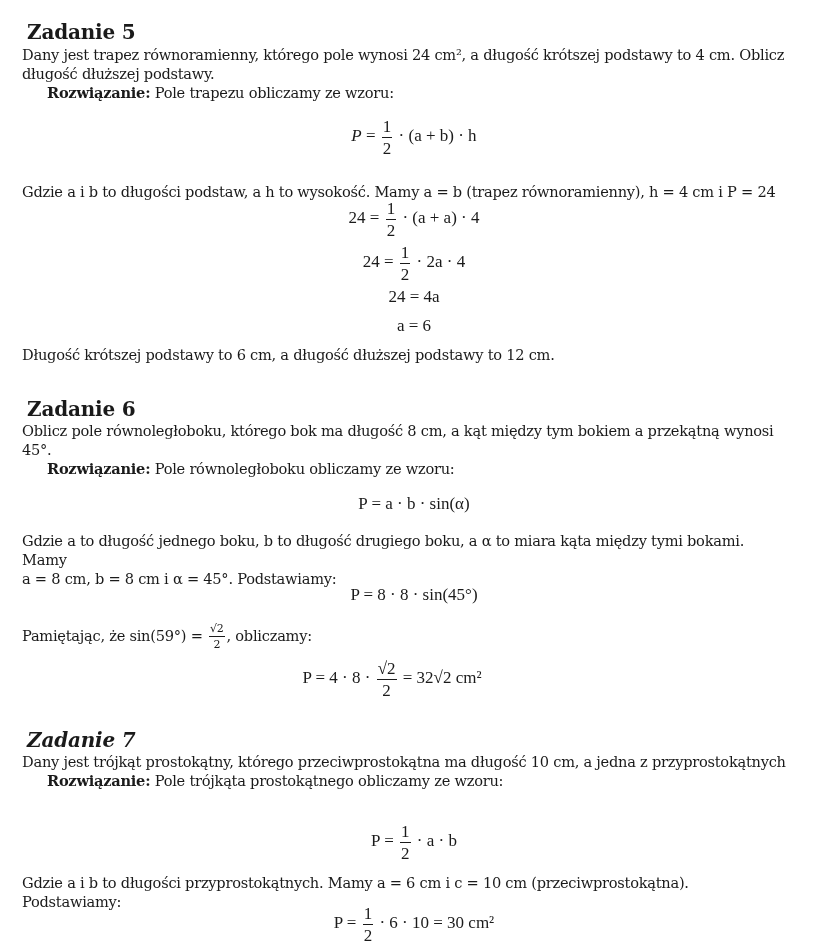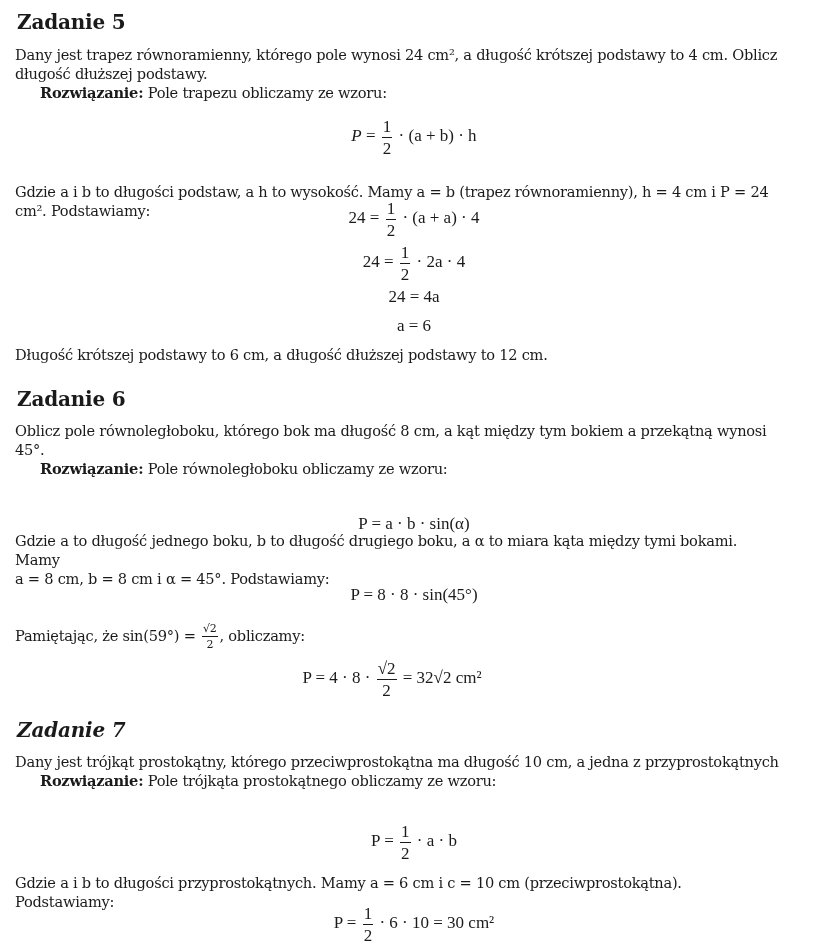--- a/index.html
+++ b/index.html
@@ -5,24 +5,24 @@
   html, body { margin: 0; padding: 0; background: #ffffff; }
   body {
     width: 828px; height: 950px; overflow: hidden;
     font-family: "DejaVu Serif", "Liberation Serif", serif;
     color: #1a1a1a;
     font-size: 14.6px;
     line-height: 19px;
     position: relative;
   }
   h2 {
-    margin: 2px; font-size: 20px; font-weight: bold; position: absolute; left: 15px;
+    margin: 12px; font-size: 20px; font-weight: bold; position: absolute; left: 15px;
     font-family: "DejaVu Serif", "Liberation Serif", serif; letter-spacing: -0.2px;
   }
-  .para { position: absolute; left: 15px; width: 765px; letter-spacing: -0.25px; }
+  .para { position: absolute; left: 22px; width: 765px; letter-spacing: -0.25px; }
   .indent { padding-left: 25px; }
   .bold { font-weight: bold; }
   .mi { font-style: italic; }
   .eq {
     position: absolute; left: 0; width: 828px; text-align: center;
     font-family: "Liberation Serif", "DejaVu Serif", serif; font-size: 17px;
     white-space: nowrap;
   }
   .frac {
     display: inline-block; vertical-align: middle; text-align: center;
@@ -42,21 +42,20 @@
   <div>długość dłuższej podstawy.</div>
   <div class="indent"><span class="bold">Rozwiązanie:</span><span> Pole trapezu obliczamy ze wzoru:</span></div>
 </div>
 
 <div class="eq" style="top:118px;">
   <span class="mi">P</span><span> = </span><span class="frac"><span class="num">1</span><span class="den">2</span></span><span> · (a + b) · h</span>
 </div>
 
 <div class="para" style="top:166px;margin-top:16px;">
   <div>Gdzie a i b to długości podstaw, a h to wysokość. Mamy a = b (trapez równoramienny), h = 4 cm i P = 24</div>
-  <div>cm². Podstawiamy:</div>
 </div>
 
 <div class="eq" style="top:200px;">
   <span>24 = </span><span class="frac"><span class="num">1</span><span class="den">2</span></span><span> · (a + a) · 4</span>
 </div>
 <div class="eq" style="top:244px;">
   <span>24 = </span><span class="frac"><span class="num">1</span><span class="den">2</span></span><span> · 2a · 4</span>
 </div>
 <div class="eq" style="top:287px;">24 = 4a</div>
 <div class="eq" style="top:316px;">a = 6</div>
@@ -64,21 +63,21 @@
 <div class="para" style="top:345px;">Długość krótszej podstawy to 6 cm, a długość dłuższej podstawy to 12 cm.</div>
 
 <h2 style="top:388px;">Zadanie 6</h2>
 
 <div class="para" style="top:421px;">
   <div>Oblicz pole równoległoboku, którego bok ma długość 8 cm, a kąt między tym bokiem a przekątną wynosi</div>
   <div>45°.</div>
   <div class="indent"><span class="bold">Rozwiązanie:</span><span> Pole równoległoboku obliczamy ze wzoru:</span></div>
 </div>
 
-<div class="eq" style="top:494px;margin-top:20px;">P = a · b · sin(α)</div>
+<div class="eq" style="top:494px;">P = a · b · sin(α)</div>
 
 <div class="para" style="top:531px;">
   <div>Gdzie a to długość jednego boku, b to długość drugiego boku, a α to miara kąta między tymi bokami. Mamy</div>
   <div>a = 8 cm, b = 8 cm i α = 45°. Podstawiamy:</div>
 </div>
 
 <div class="eq" style="top:585px;">P = 8 · 8 · sin(45°)</div>
 
 <div class="para" style="top:623px;">
   <span>Pamiętając, że sin(59°) = </span><span class="frac small"><span class="num">√2</span><span class="den">2</span></span><span>, obliczamy:</span>

